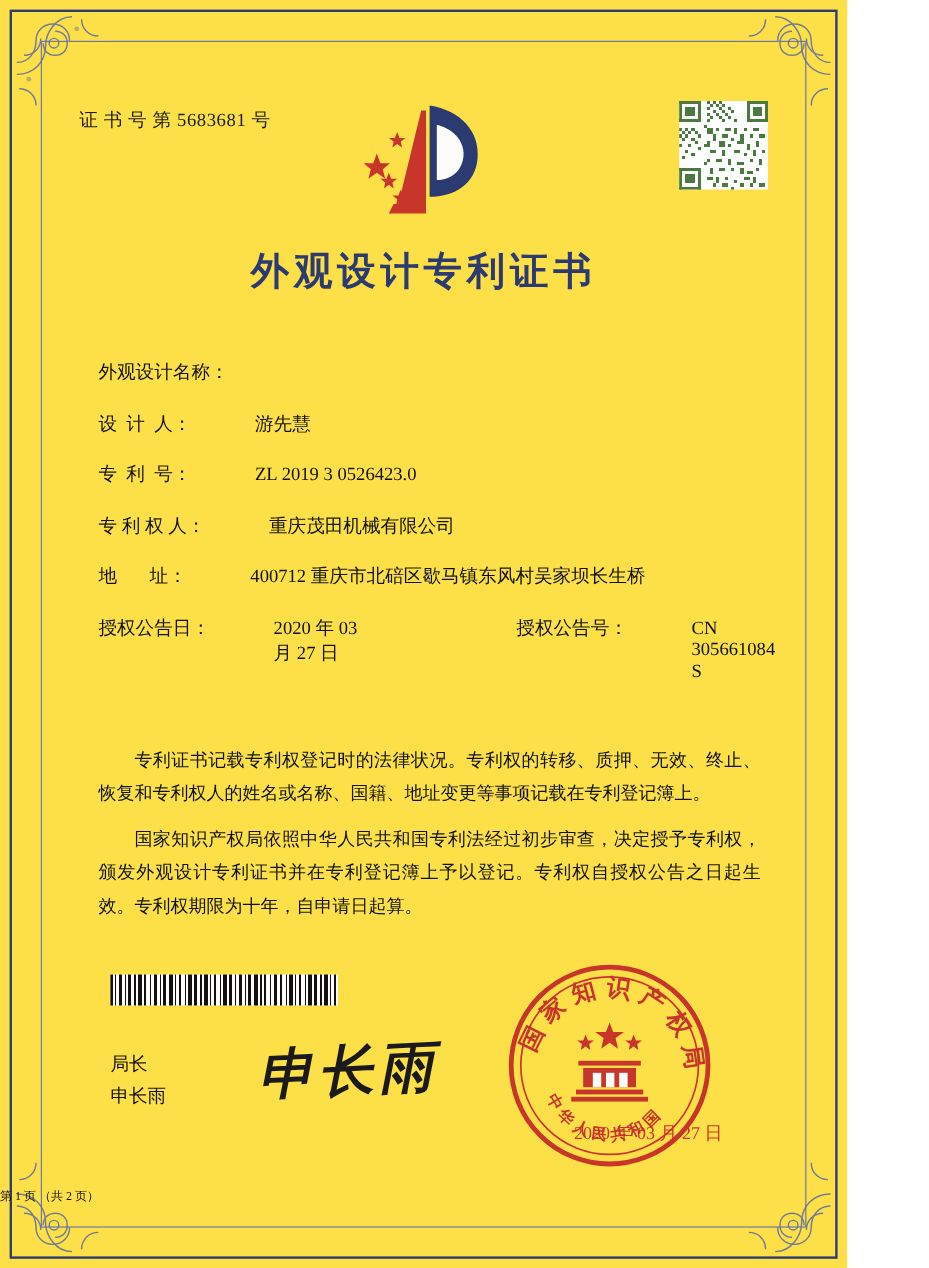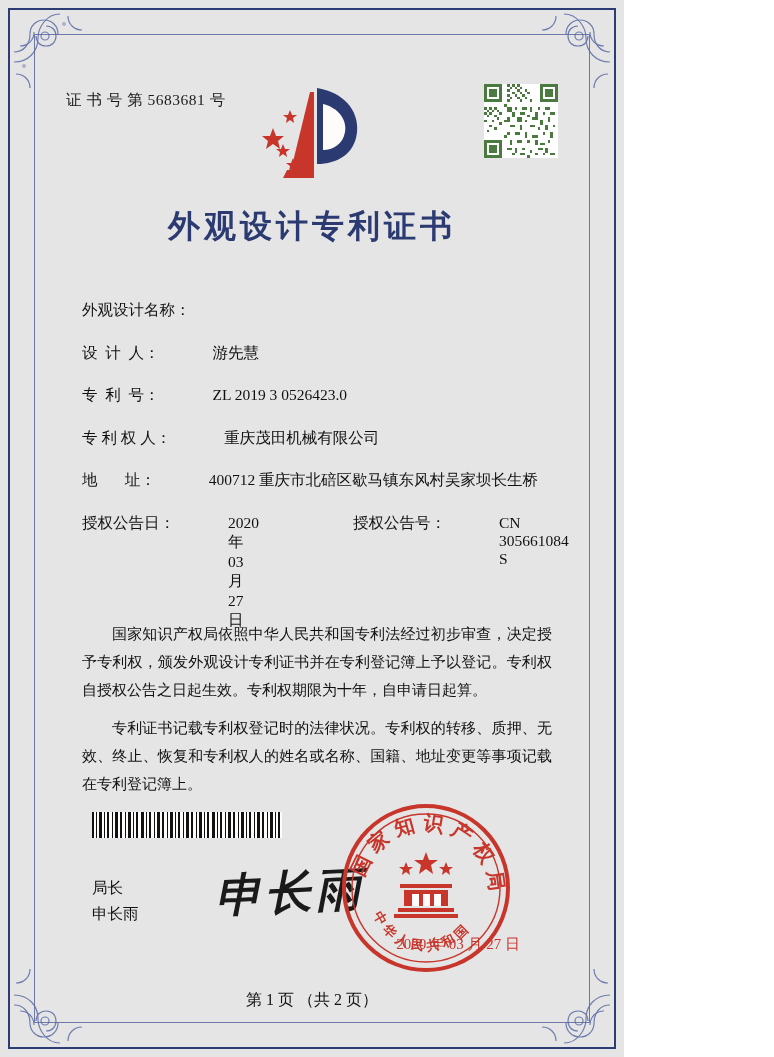--- a/index.html
+++ b/index.html
@@ -5,23 +5,23 @@
   html, body {
     margin: 0;
     padding: 0;
     background: #ffffff;
   }
   body {
     font-family: "Liberation Serif", "DejaVu Serif", serif;
   }
   .page {
     position: relative;
-    width: 624px;
+    width: 706px;
     height: 1057px;
-    background: #e5e5e5;
+    background: #fde047;
     overflow: hidden;
   }
   
   .frame-outer {
     position: absolute;
     left: 8px; top: 8px; right: 8px; bottom: 8px;
     border: 2px solid #2e3c74;
     box-sizing: border-box;
   }
   .frame-inner {
@@ -173,22 +173,22 @@
     font-size: 15px;
     color: #c8352b;
     white-space: nowrap;
   }
 
   
   .page-num {
     position: absolute;
     left: 0; right: 0;
     top: 990px;
-    text-align: center;
-    font-size: 16px;
+    text-align: left;
+    font-size: 10px;
     color: #111;
   }
   .footer-note {
     position: absolute;
     left: 0; right: 0;
     bottom: 6px;
     text-align: center;
     font-size: 14.5px;
     color: #111;
   }
@@ -417,22 +417,22 @@
     <div class="row split">
       <span class="label">授权公告日：</span>
       <span class="value">2020 年 03 月 27 日</span>
       <span class="gap"></span>
       <span class="label">授权公告号：</span>
       <span class="value">CN 305661084 S</span>
     </div>
   </div>
 
   <div class="paras">
+    <p>专利证书记载专利权登记时的法律状况。专利权的转移、质押、无效、终止、恢复和专利权人的姓名或名称、国籍、地址变更等事项记载在专利登记簿上。</p>
     <p>国家知识产权局依照中华人民共和国专利法经过初步审查，决定授予专利权，颁发外观设计专利证书并在专利登记簿上予以登记。专利权自授权公告之日起生效。专利权期限为十年，自申请日起算。</p>
-    <p>专利证书记载专利权登记时的法律状况。专利权的转移、质押、无效、终止、恢复和专利权人的姓名或名称、国籍、地址变更等事项记载在专利登记簿上。</p>
   </div>
 
   <div class="barcode">
     <svg width="190" height="26" viewBox="0 0 190 26" shape-rendering="crispEdges">
       <rect width="190" height="26" fill="#fdfcfb"></rect>
       <g fill="#111111">
         <rect x="0" y="0" width="2" height="26"></rect>
           <rect x="4" y="0" width="1" height="26"></rect>
         <rect x="7" y="0" width="3" height="26"></rect>
           <rect x="12" y="0" width="1" height="26"></rect>

